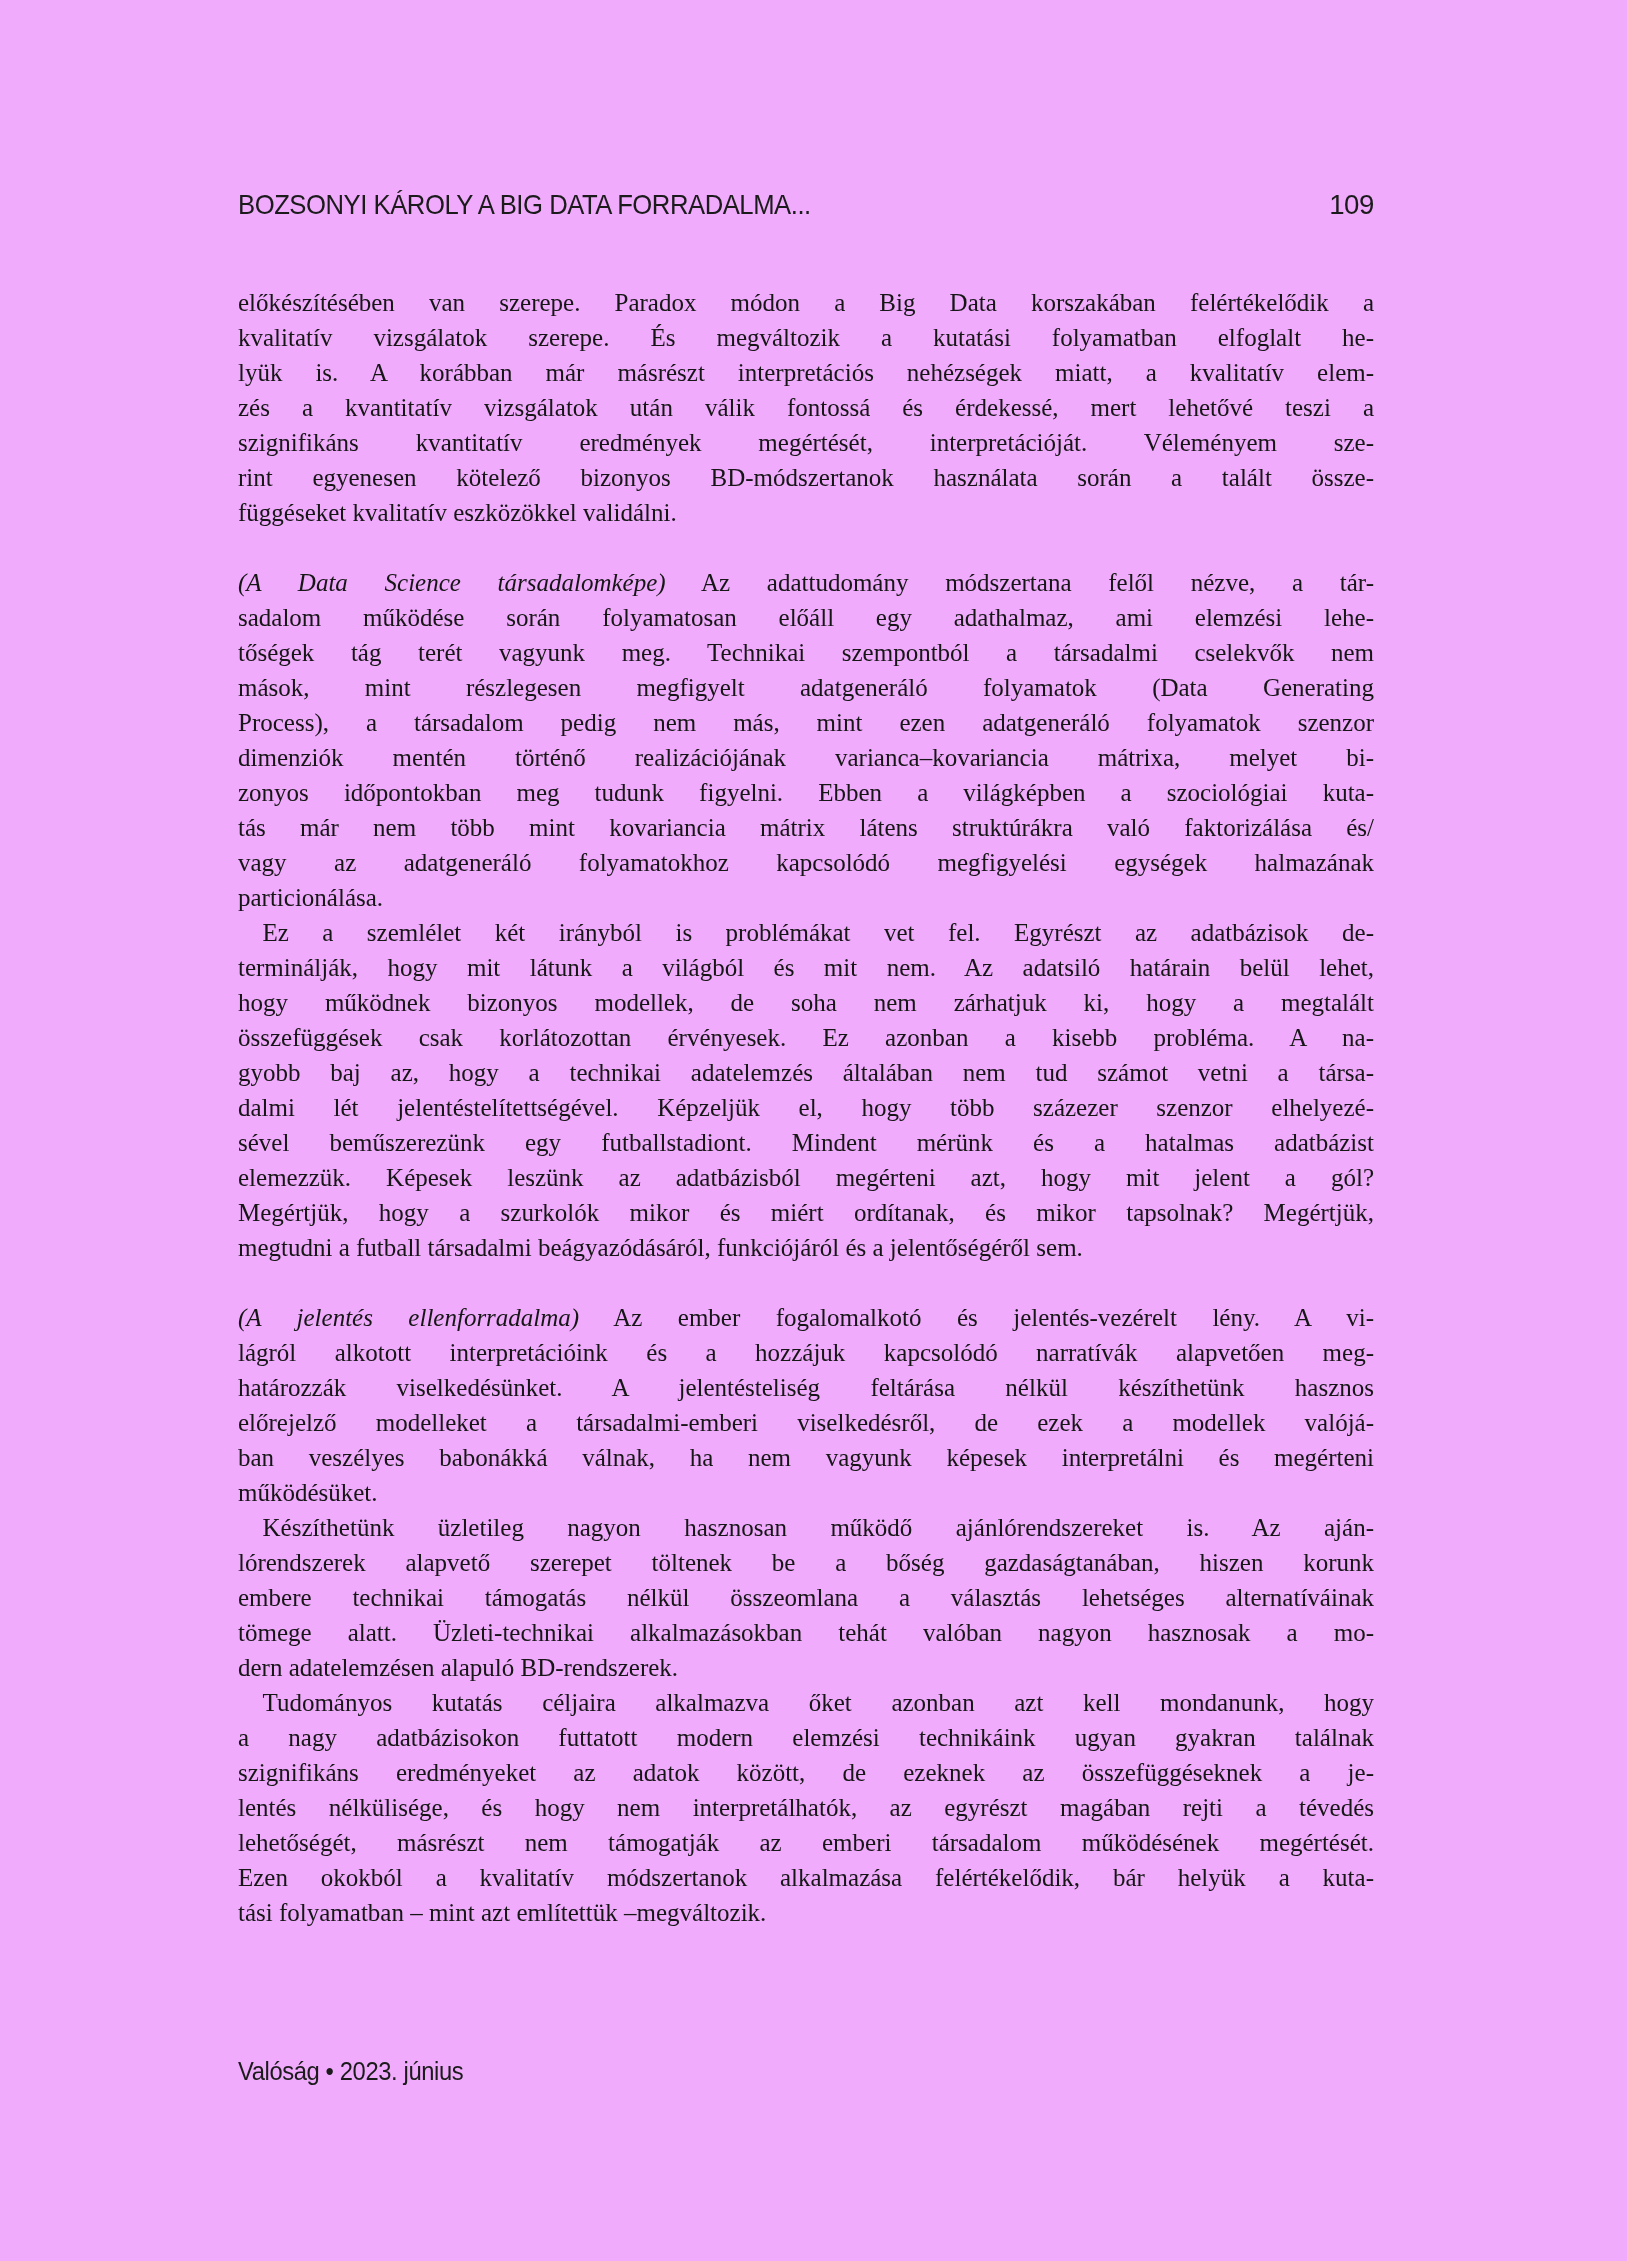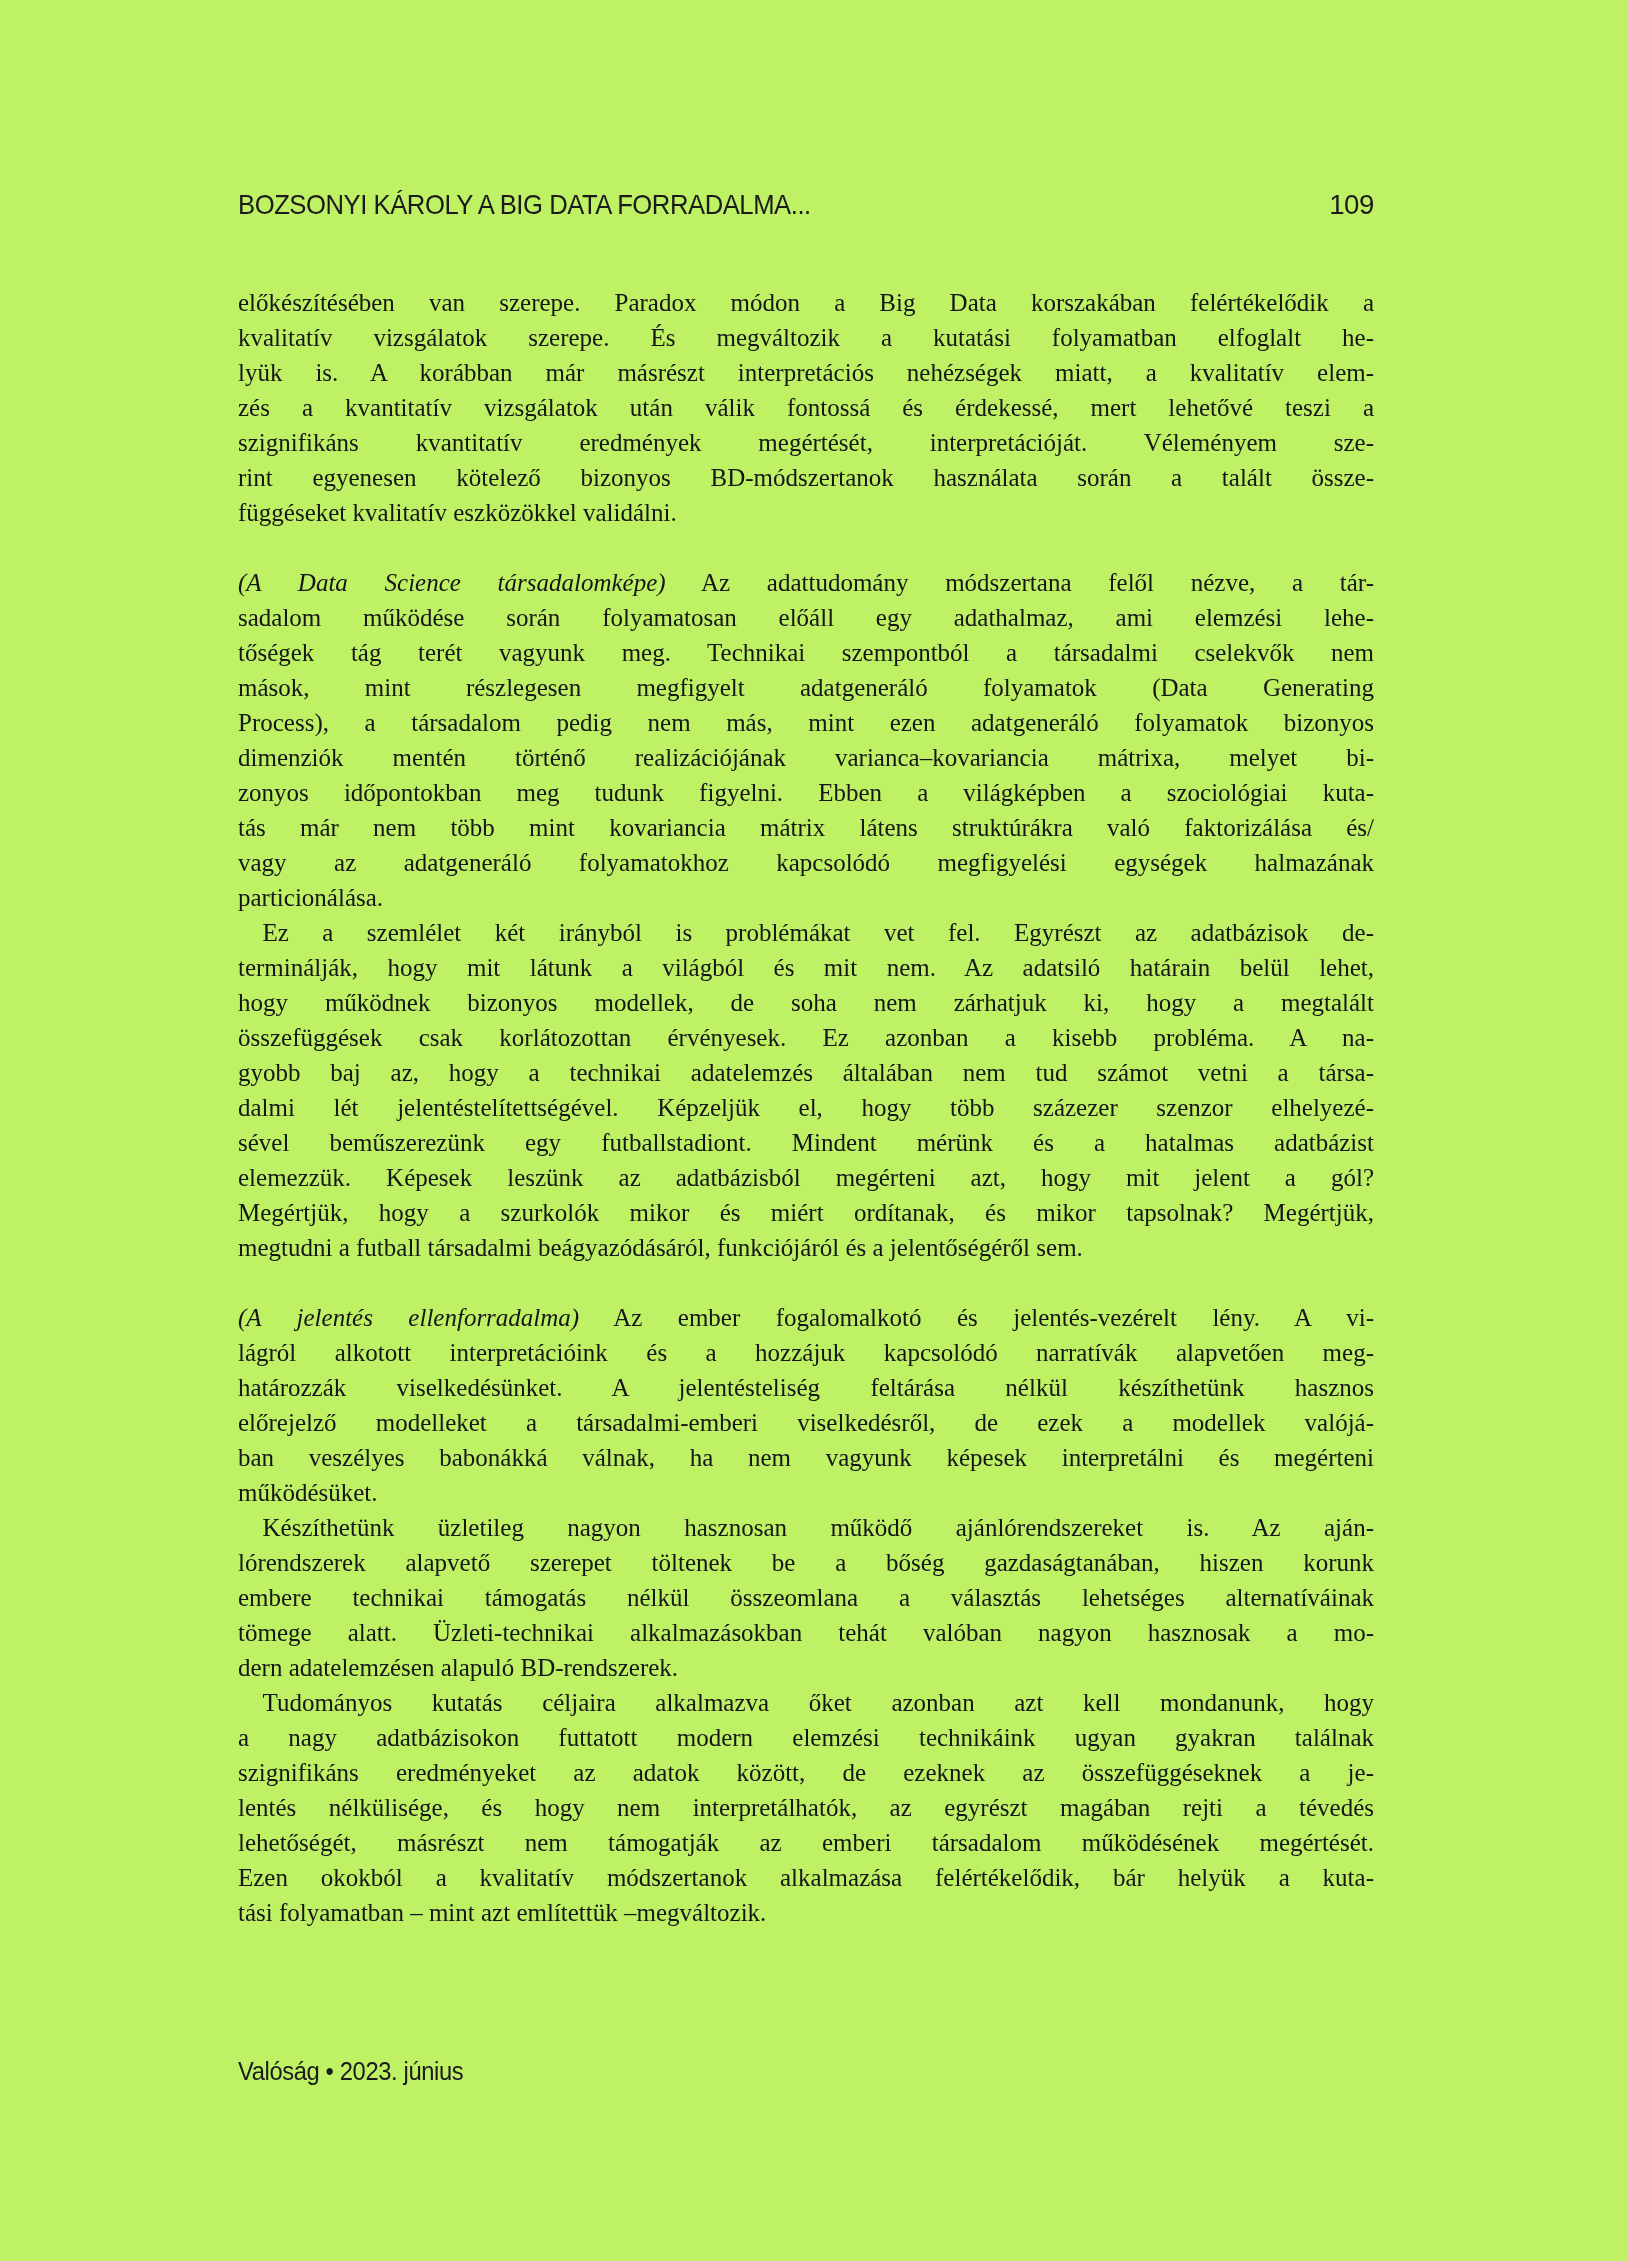--- a/index.html
+++ b/index.html
@@ -8,21 +8,21 @@
     height: 2261px;
     background: #ffffff;
     color: #161616;
     font-family: "Liberation Serif", serif;
     position: relative;
     overflow: hidden;
   }
   .page {
     position: absolute;
     inset: 0;
-    background: #bef264;
+    background: #f0abfc;
     text-decoration: underline;
   }
   .page-header {
     position: absolute;
     left: 238px;
     top: 189px;
     width: 1136px;
     display: flex;
     justify-content: space-between;
     align-items: baseline;
@@ -83,21 +83,21 @@
       <div class="line">lyük is. A korábban már másrészt interpretációs nehézségek miatt, a kvalitatív elem-</div>
       <div class="line">zés a kvantitatív vizsgálatok után válik fontossá és érdekessé, mert lehetővé teszi a</div>
       <div class="line">szignifikáns kvantitatív eredmények megértését, interpretációját. Véleményem sze-</div>
       <div class="line">rint egyenesen kötelező bizonyos BD-módszertanok használata során a talált össze-</div>
       <div class="line last">függéseket kvalitatív eszközökkel validálni.</div>
       <div class="gap"></div>
       <div class="line"><i>(A Data Science társadalomképe)</i> Az adattudomány módszertana felől nézve, a tár-</div>
       <div class="line">sadalom működése során folyamatosan előáll egy adathalmaz, ami elemzési lehe-</div>
       <div class="line">tőségek tág terét vagyunk meg. Technikai szempontból a társadalmi cselekvők nem</div>
       <div class="line">mások, mint részlegesen megfigyelt adatgeneráló folyamatok (Data Generating</div>
-      <div class="line">Process), a társadalom pedig nem más, mint ezen adatgeneráló folyamatok bizonyos</div>
+      <div class="line">Process), a társadalom pedig nem más, mint ezen adatgeneráló folyamatok szenzor</div>
       <div class="line">dimenziók mentén történő realizációjának varianca–kovariancia mátrixa, melyet bi-</div>
       <div class="line">zonyos időpontokban meg tudunk figyelni. Ebben a világképben a szociológiai kuta-</div>
       <div class="line">tás már nem több mint kovariancia mátrix látens struktúrákra való faktorizálása és/</div>
       <div class="line">vagy az adatgeneráló folyamatokhoz kapcsolódó megfigyelési egységek halmazának</div>
       <div class="line last">particionálása.</div>
       <div class="line indent">Ez a szemlélet két irányból is problémákat vet fel. Egyrészt az adatbázisok de-</div>
       <div class="line">terminálják, hogy mit látunk a világból és mit nem. Az adatsiló határain belül lehet,</div>
       <div class="line">hogy működnek bizonyos modellek, de soha nem zárhatjuk ki, hogy a megtalált</div>
       <div class="line">összefüggések csak korlátozottan érvényesek. Ez azonban a kisebb probléma. A na-</div>
       <div class="line">gyobb baj az, hogy a technikai adatelemzés általában nem tud számot vetni a társa-</div>

